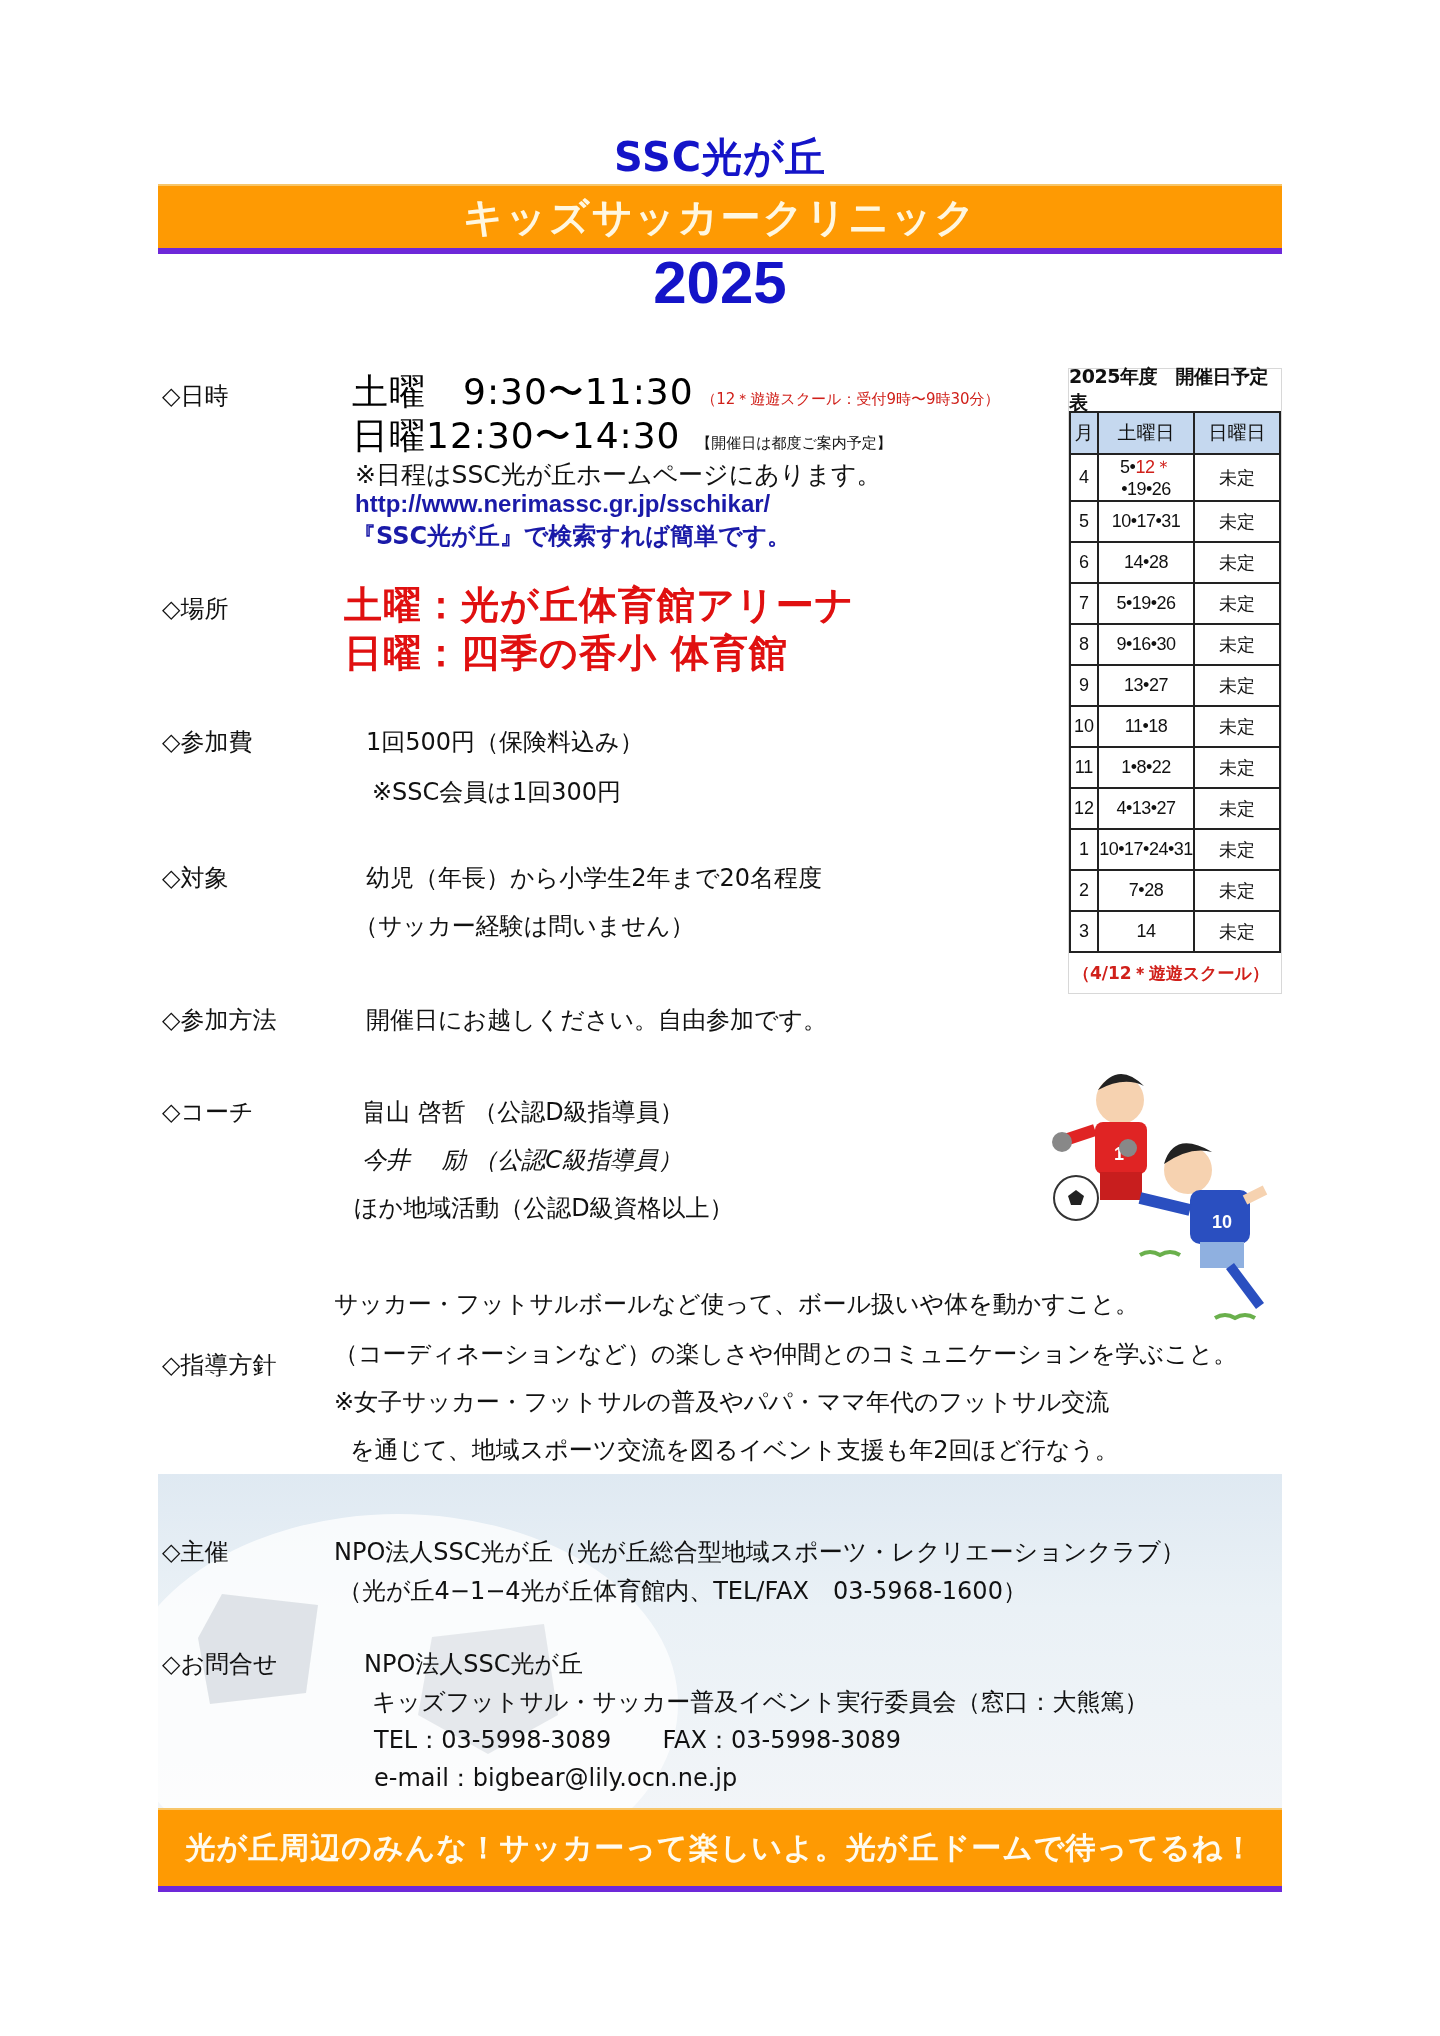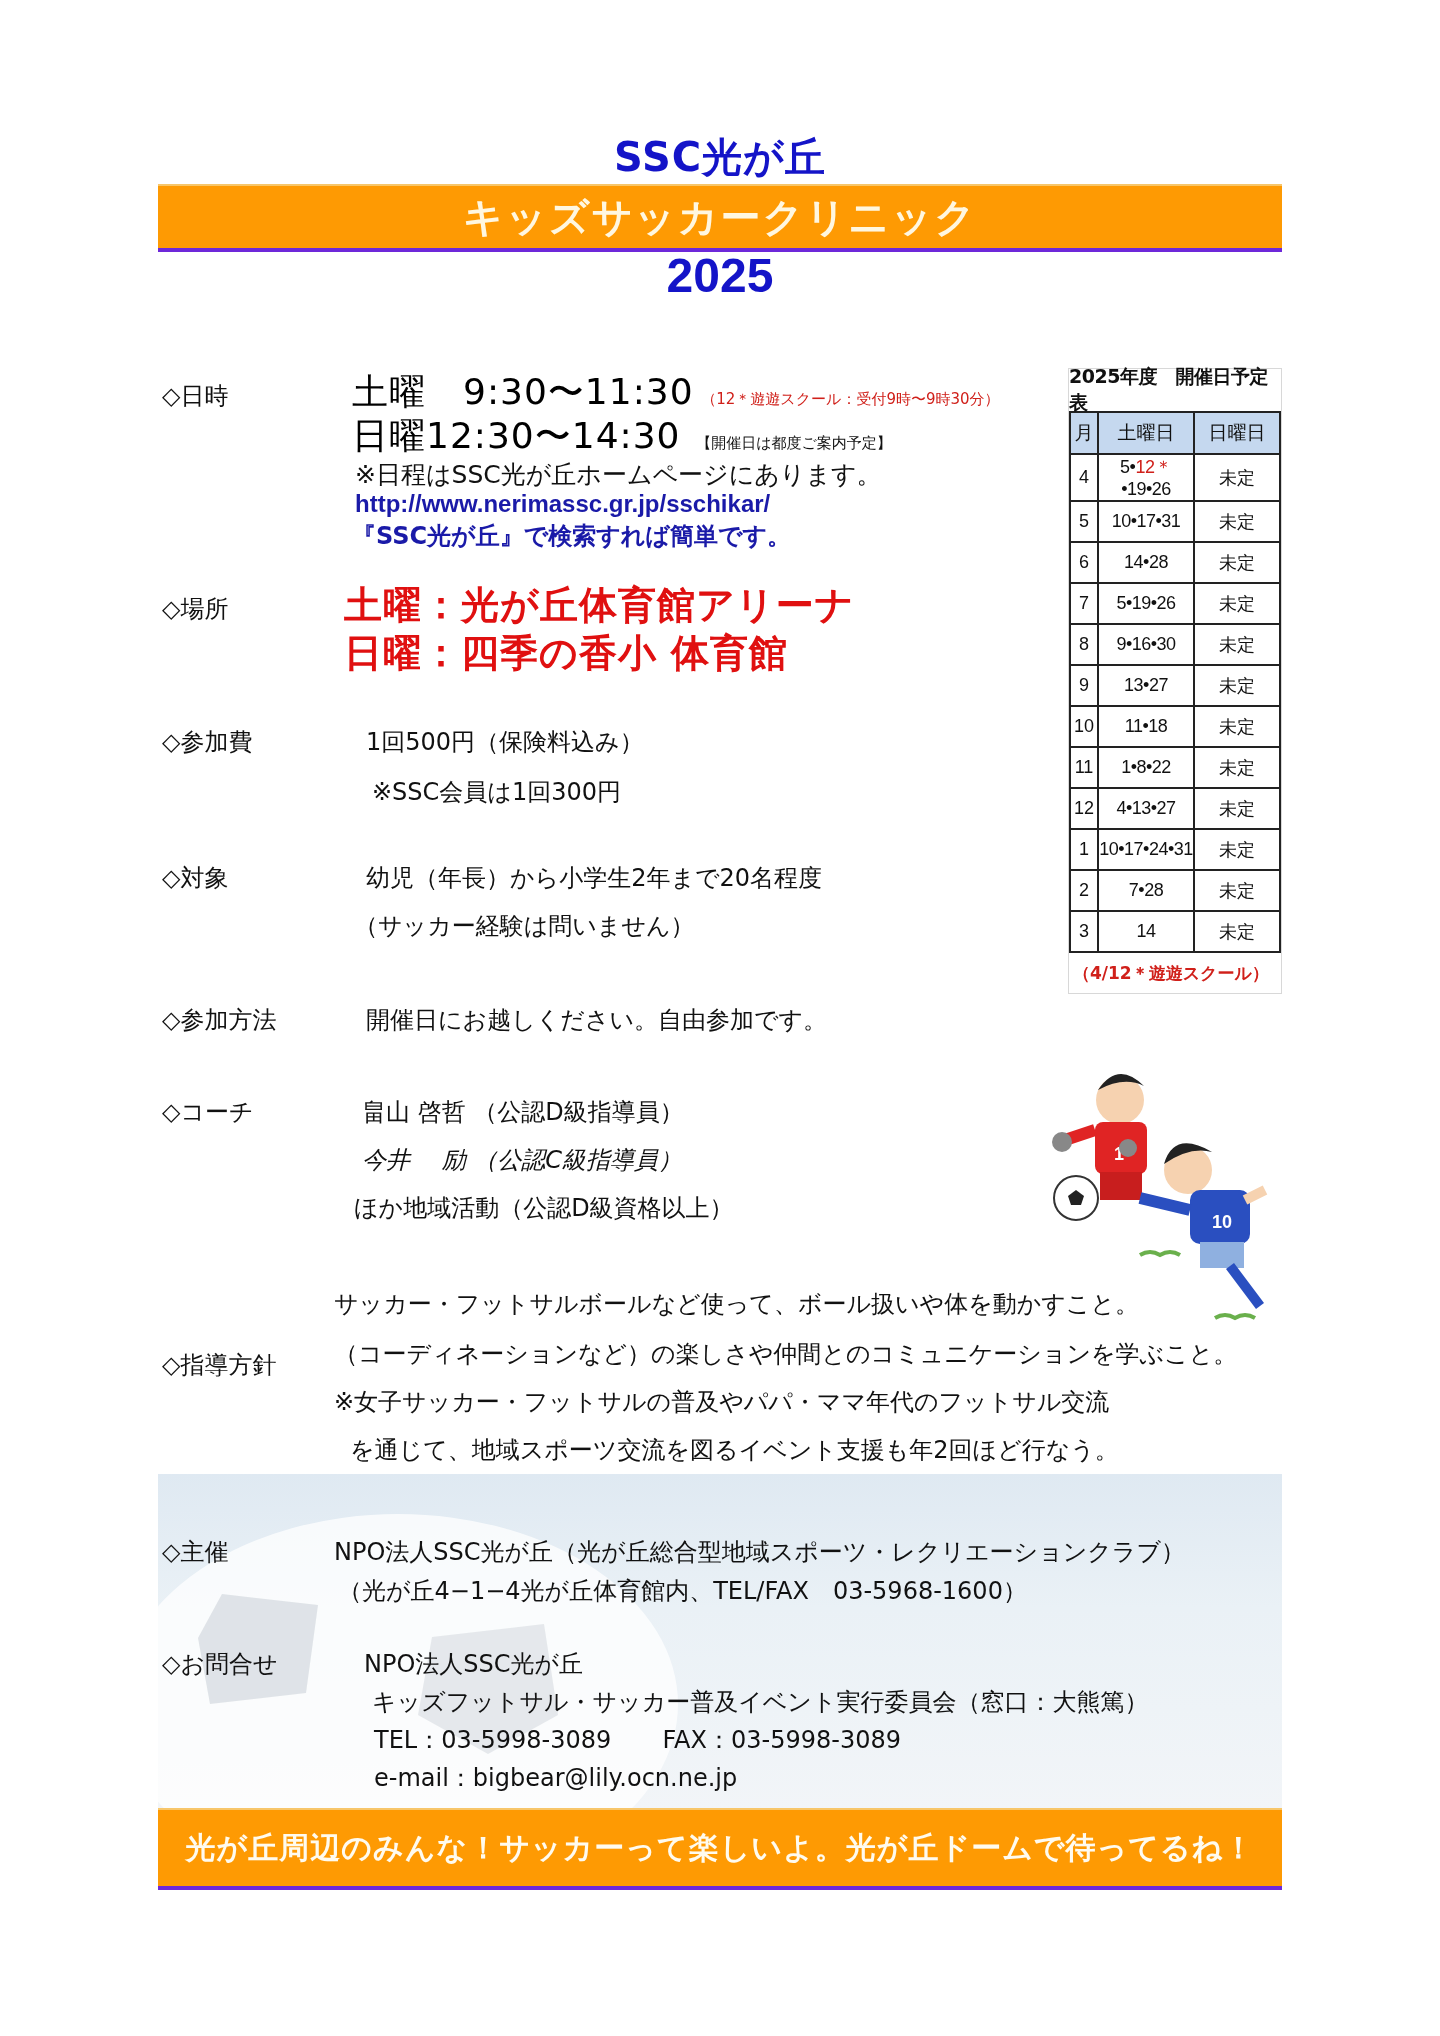--- a/index.html
+++ b/index.html
@@ -1,25 +1,25 @@
 <!DOCTYPE html>
 <html><head>
 <meta charset="utf-8">
 <style>
   html, body { margin: 0; padding: 0; background: #ffffff; }
   body { width: 1440px; height: 2036px; position: relative; overflow: hidden;
          font-family: "DejaVu Sans", "Liberation Sans", sans-serif; color: #111; }
   .abs { position: absolute; }
   .title-top { left: 0; width: 1440px; top: 130px; text-align: center; color: #1414c8;
                font-weight: bold; font-size: 40px; letter-spacing: 1px; }
-  .orange-bar { left: 158px; width: 1124px; background: #fe9a03; border-top: 2px solid #f7c66a; border-bottom: 4px solid #6d28d9; }
+  .orange-bar { left: 158px; width: 1124px; background: #fe9a03; border-top: 2px solid #f7c66a; border-bottom: 6px solid #6d28d9; }
   .bar-title { top: 184px; height: 62px; display: flex; align-items: center; justify-content: center;
                color: #fff7e0; font-weight: bold; font-size: 40px; letter-spacing: 2px; }
   .year { left: 0; width: 1440px; top: 248px; text-align: center; color: #1414c8; font-weight: bold;
-          font-size: 48px; font-family: "Liberation Sans", sans-serif; }
+          font-size: 60px; font-family: "Liberation Sans", sans-serif; }
   .label { left: 162px; font-size: 24px; color: #111; }
   .txt { font-size: 24px; color: #111; white-space: nowrap; }
   .big { font-size: 36px; font-weight: normal; letter-spacing: 1px; color: #000; }
   .note-red { color: #d0201a; font-size: 15px; }
   .note-small { font-size: 15px; color: #111; }
   .blue-link { color: #1a1aa8; font-size: 24px; font-weight: bold; }
   .red-big { color: #e01010; font-size: 38px; font-weight: bold; letter-spacing: 1px; }
 
   
   .sched { left: 1068px; top: 368px; width: 212px; border: 1px solid #d8d8d8; background: #fff; }

